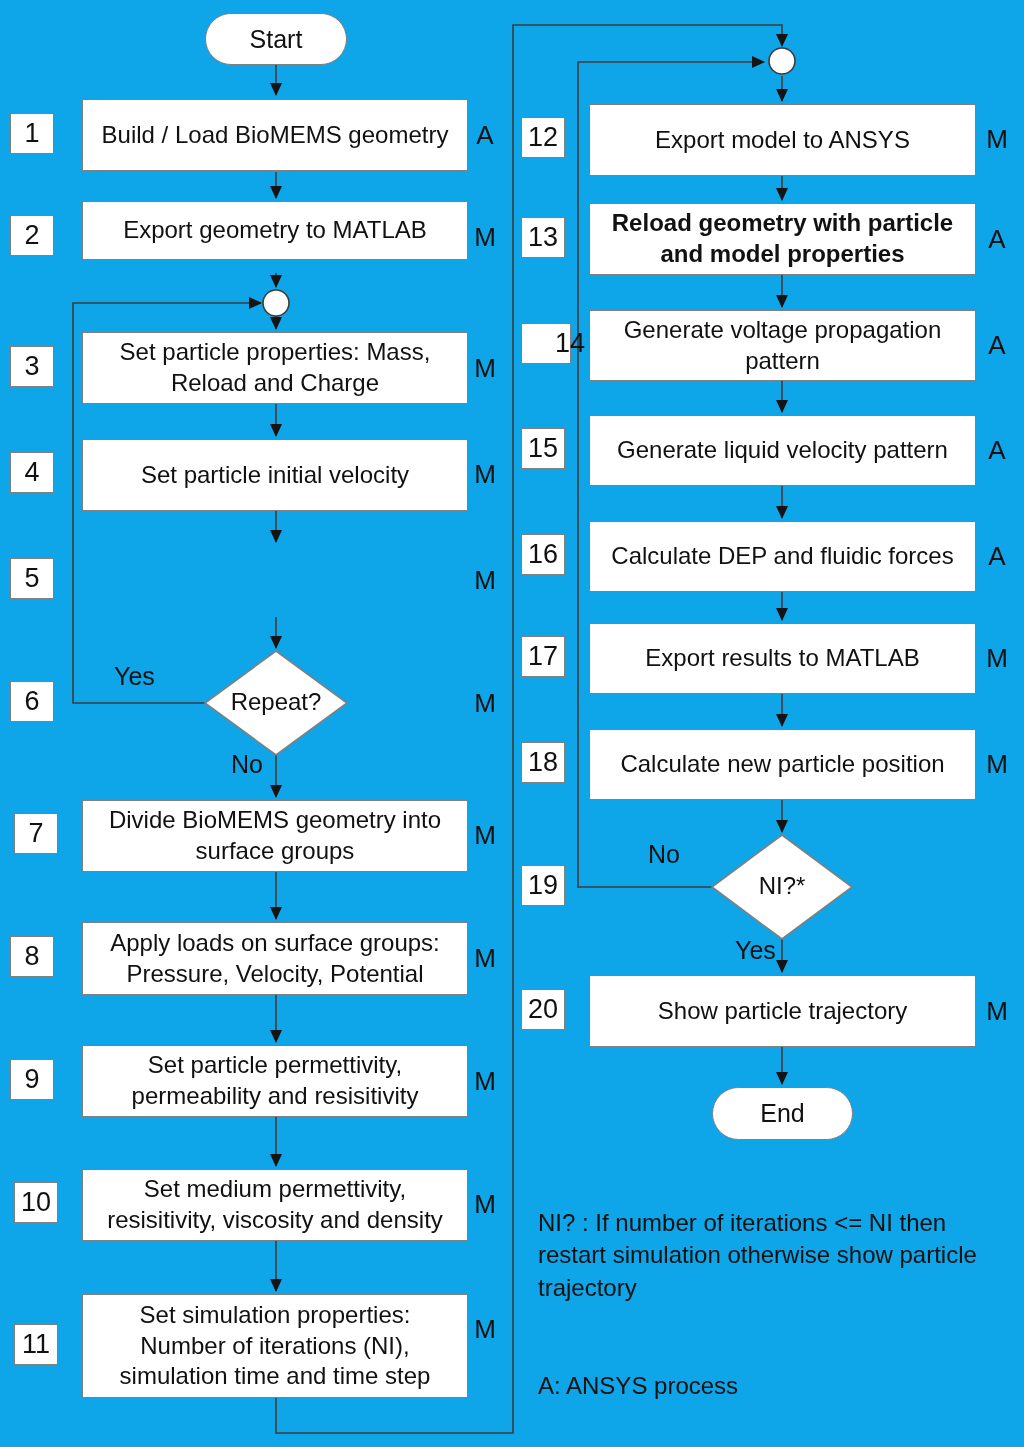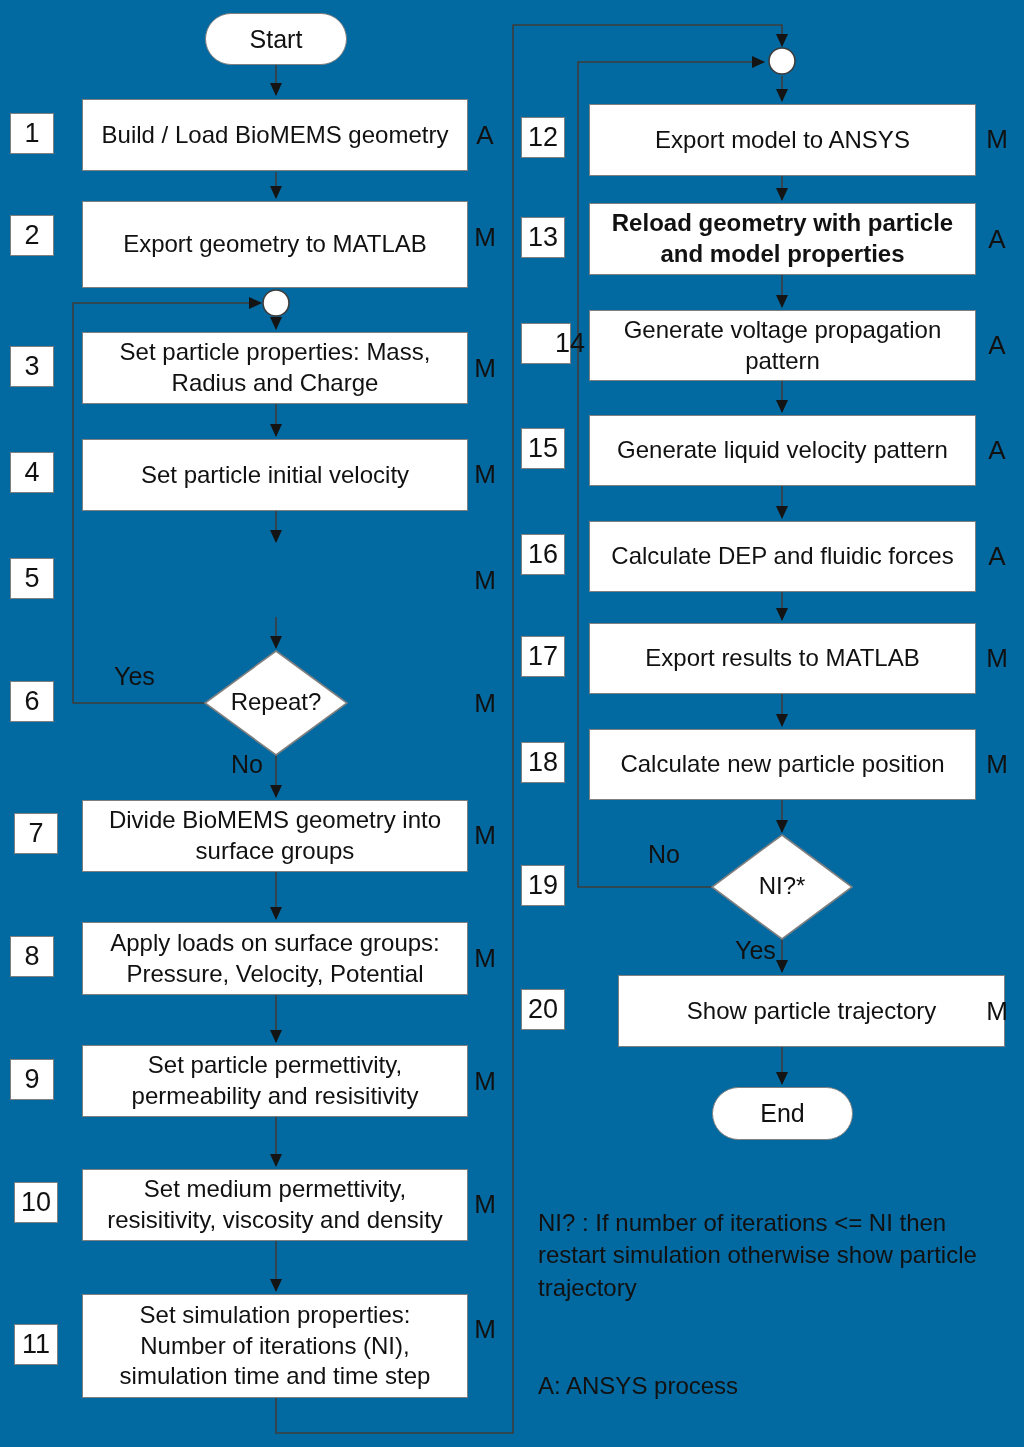--- a/index.html
+++ b/index.html
@@ -1,17 +1,17 @@
 <!DOCTYPE html>
 <html><head>
 <meta charset="utf-8">
 <style>
   html,body{margin:0;padding:0;background:#fff;}
   .canvas{
-    position:relative;width:1024px;height:1447px;background:#0369a1;
+    position:relative;width:1024px;height:1447px;background:#0ea5e9;
     font-family:"Liberation Sans",sans-serif;color:#111111;overflow:hidden;
   }
   .layer{position:absolute;left:0;top:0;}
   .pbox{
     position:absolute;background:#ffffff;border:1.5px solid #7f7f7f;
     display:flex;align-items:center;justify-content:center;text-align:center;
     font-size:24px;line-height:1.28;white-space:pre-line;box-sizing:border-box;
   }
   .numbox{
     position:absolute;width:44px;height:41px;border:1.5px solid #7f7f7f;
@@ -72,23 +72,23 @@
     <circle cx="276" cy="303" r="13" fill="#ffffff" stroke="#3d3d3d" stroke-width="1.6"></circle>
     <circle cx="782" cy="61" r="13" fill="#ffffff" stroke="#3d3d3d" stroke-width="1.6"></circle>
     <polygon points="276,651 347,703 276,755 205,703" fill="#ffffff" stroke="#7f7f7f" stroke-width="1.6"></polygon>
     <polygon points="782,835 852,887 782,939 712,887" fill="#ffffff" stroke="#7f7f7f" stroke-width="1.6"></polygon>
   </svg>
 
   <div class="terminal" style="left:205px;top:13px;width:142px;height:52px;">Start</div>
   <div class="terminal" style="left:712px;top:1087px;width:141px;height:53px;">End</div>
 
   <div class="pbox" style="left:82px;top:99px;width:386px;height:72px;">Build / Load  BioMEMS geometry</div>
-  <div class="pbox" style="left:82px;top:201px;width:386px;height:87px;">Export geometry to MATLAB</div>
+  <div class="pbox" style="left:82px;top:201px;width:386px;height:59px;">Export geometry to MATLAB</div>
   <div class="pbox" style="left:82px;top:332px;width:386px;height:72px;">Set particle properties: Mass,
-Radius and Charge</div>
+Reload and Charge</div>
   <div class="pbox" style="left:82px;top:439px;width:386px;height:72px;">Set particle initial velocity</div>
   <div class="pbox" style="left:82px;top:800px;width:386px;height:72px;">Divide BioMEMS geometry into
 surface groups</div>
   <div class="pbox" style="left:82px;top:922px;width:386px;height:73px;">Apply loads on surface groups:
 Pressure, Velocity, Potential</div>
   <div class="pbox" style="left:82px;top:1045px;width:386px;height:72px;">Set particle permettivity,
 permeability and resisitivity</div>
   <div class="pbox" style="left:82px;top:1169px;width:386px;height:72px;">Set medium permettivity,
 resisitivity, viscosity and density</div>
   <div class="pbox" style="left:82px;top:1294px;width:386px;height:104px;">Set simulation properties:
@@ -97,21 +97,21 @@
 
   <div class="pbox" style="left:589px;top:104px;width:387px;height:72px;">Export model to ANSYS</div>
   <div class="pbox" style="left:589px;top:203px;width:387px;height:72px;font-weight:bold;">Reload geometry with particle
 and model properties</div>
   <div class="pbox" style="left:589px;top:310px;width:387px;height:71px;">Generate voltage propagation
 pattern</div>
   <div class="pbox" style="left:589px;top:415px;width:387px;height:71px;">Generate liquid velocity pattern</div>
   <div class="pbox" style="left:589px;top:521px;width:387px;height:71px;">Calculate DEP and fluidic forces</div>
   <div class="pbox" style="left:589px;top:623px;width:387px;height:71px;">Export results to MATLAB</div>
   <div class="pbox" style="left:589px;top:729px;width:387px;height:71px;">Calculate new particle position</div>
-  <div class="pbox" style="left:618px;top:975px;width:387px;height:72px;">Show particle trajectory</div>
+  <div class="pbox" style="left:589px;top:975px;width:387px;height:72px;">Show particle trajectory</div>
 
   <div class="dlabel" style="left:196px;top:688px;width:160px;">Repeat?</div>
   <div class="dlabel" style="left:732px;top:872px;width:100px;">NI?*</div>
 
   <div class="numbox" style="left:10px;top:113px;">1</div>
   <div class="numbox" style="left:10px;top:215px;">2</div>
   <div class="numbox" style="left:10px;top:346px;">3</div>
   <div class="numbox" style="left:10px;top:452px;">4</div>
   <div class="numbox" style="left:10px;top:558px;">5</div>
   <div class="numbox" style="left:10px;top:681px;">6</div>

